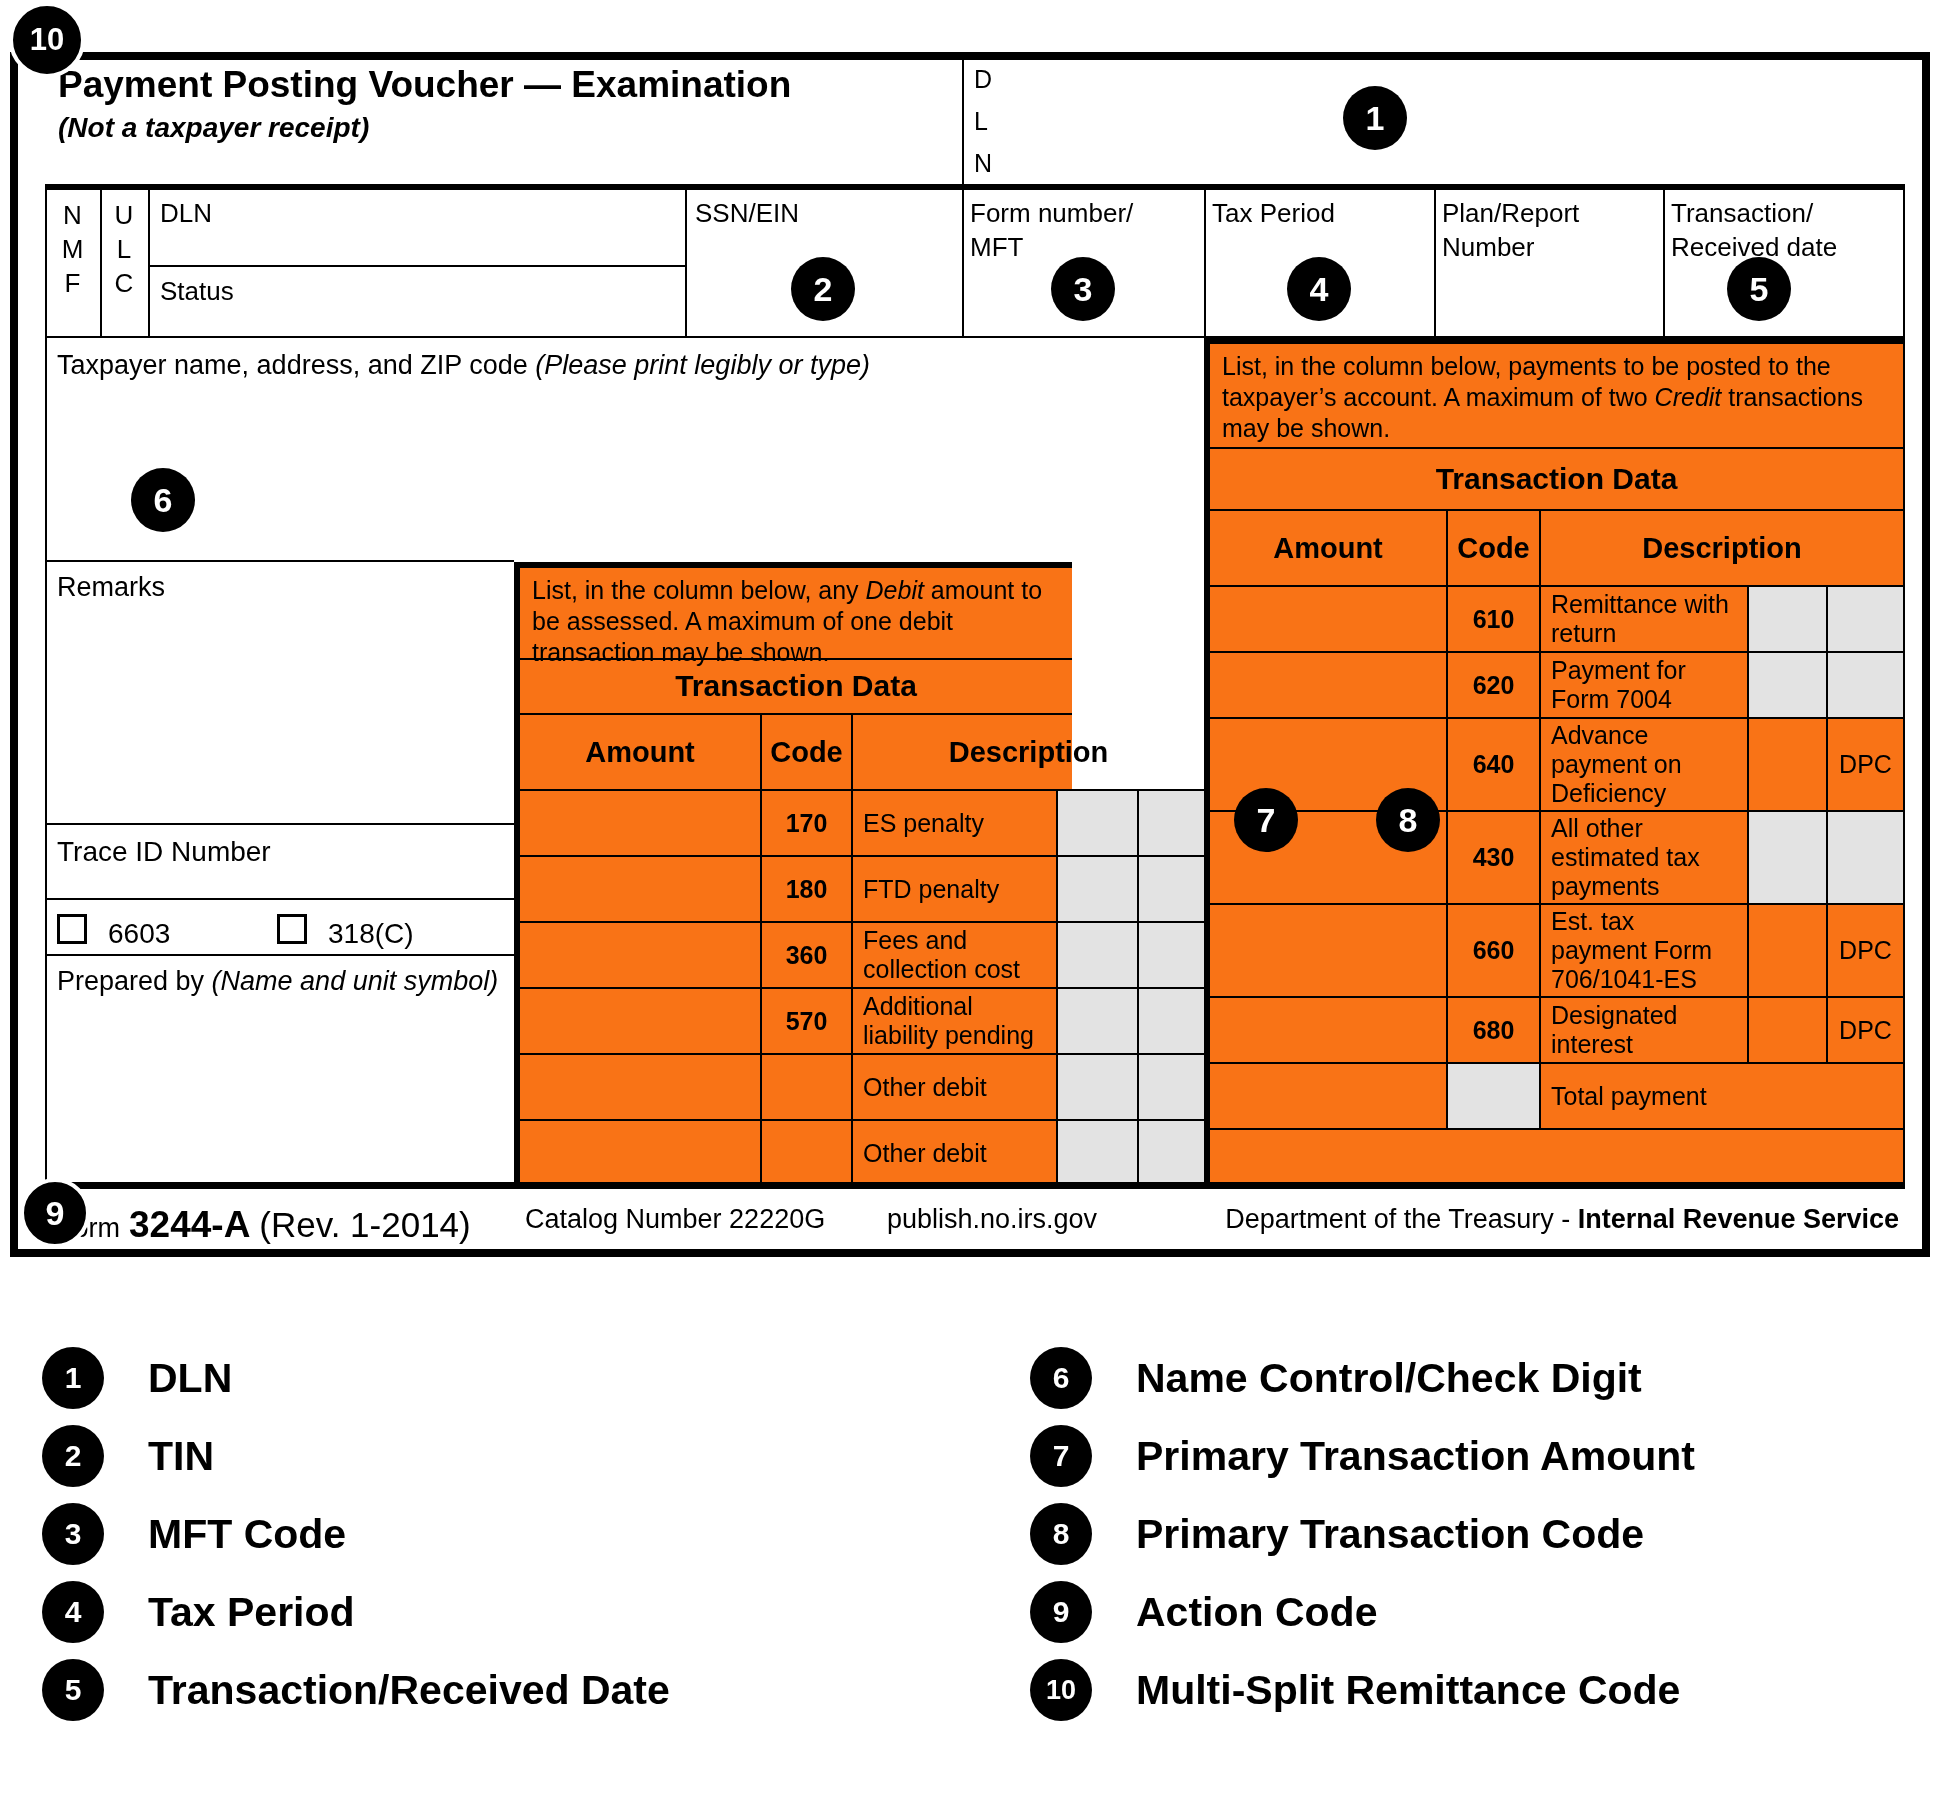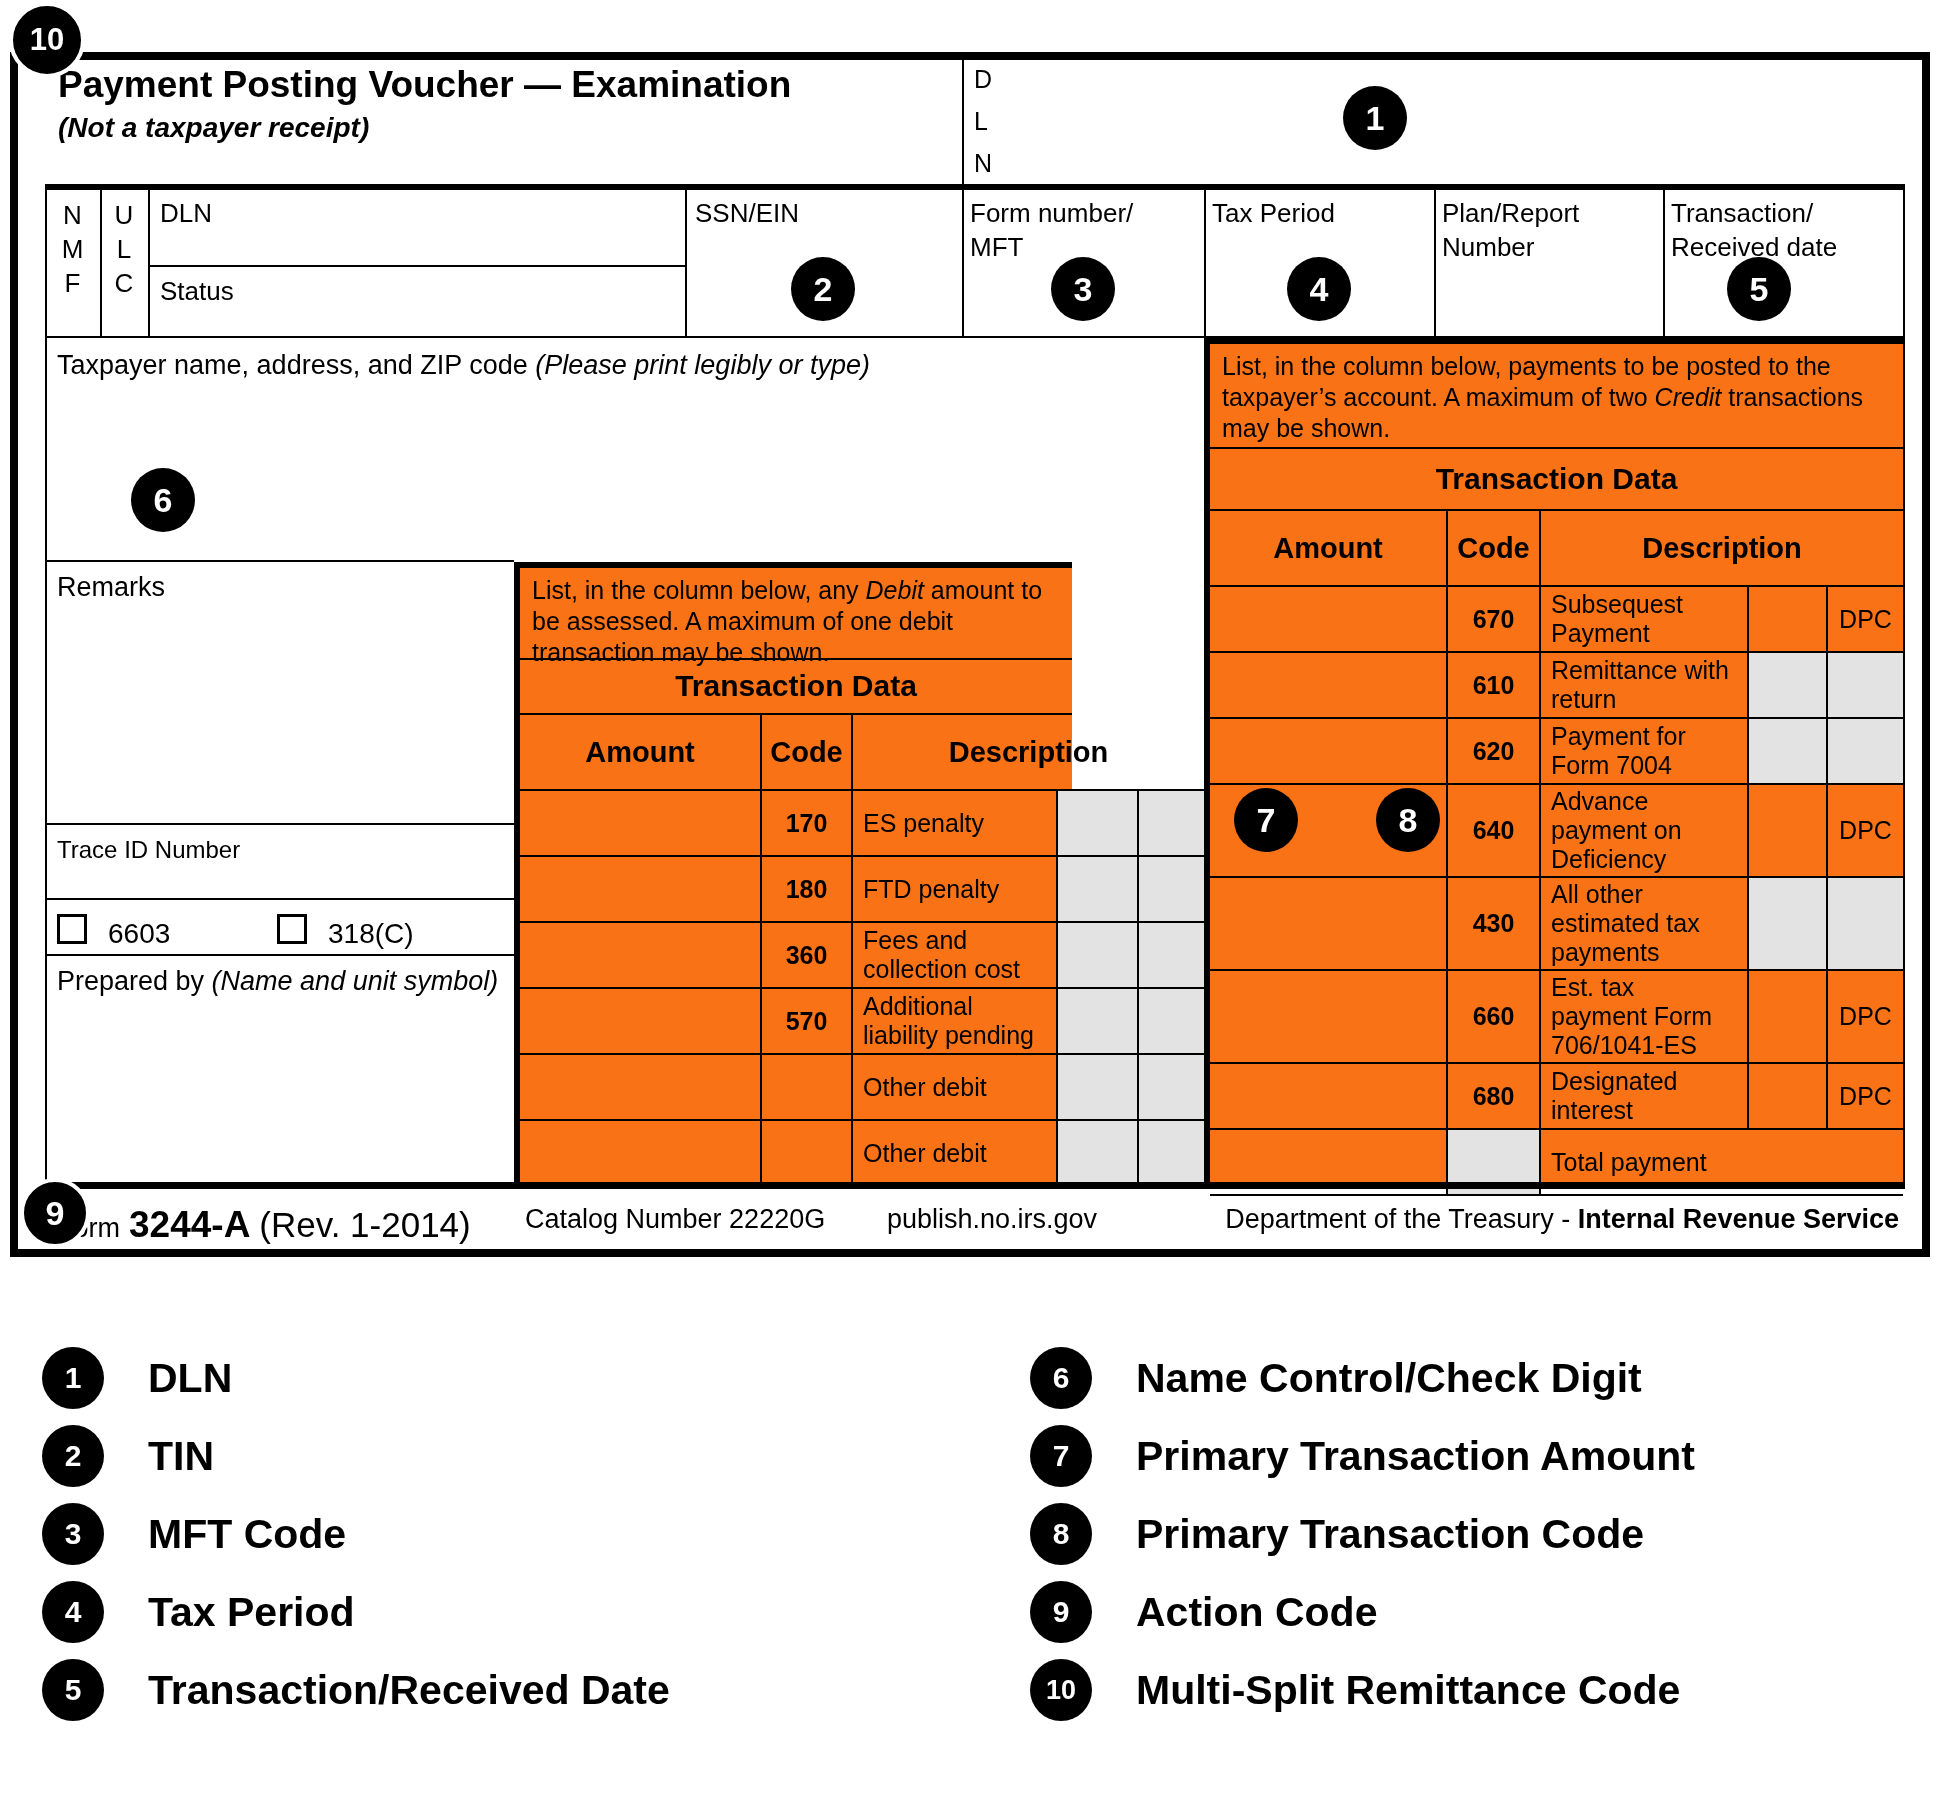--- a/index.html
+++ b/index.html
@@ -38,21 +38,21 @@
   #hdr-ssn{left:650px;top:6px;}
   #hdr-mft{left:925px;top:6px;}
   #hdr-tax{left:1167px;top:6px;}
   #hdr-plan{left:1397px;top:6px;}
   #hdr-trans{left:1626px;top:6px;}
 
   
   #taxpayer{left:57px;top:350px;font-size:27px;}
   .hrule{height:2px;background:#000;}
   #remarks{left:57px;top:572px;font-size:27px;}
-  #traceid{left:57px;top:836px;font-size:24px;}
+  #traceid{left:57px;top:836px;font-size:28px;}
   #prepared{left:57px;top:966px;font-size:27px;}
   .cb{width:30px;height:30px;border:3px solid #000;box-sizing:border-box;background:#fff;}
   .cb-lab{font-size:28px;}
 
   
   .txbox{box-sizing:border-box;border-left:6px solid #000;border-top:6px solid #000;background:#f97316;}
   #debit-box{left:514px;top:562px;width:558px;height:623px;}
   #credit-box{left:1204px;top:338px;width:701px;height:847px;border-right:2px solid #000;}
   .instr{box-sizing:border-box;border-bottom:2px solid #000;padding:7px 12px 0 12px;font-size:25px;line-height:31px;}
   #debit-box .instr{height:92px;}
@@ -227,27 +227,20 @@
           <col style="width:93px">
           <col style="width:208px">
           <col style="width:79px">
           <col style="width:76px">
         </colgroup>
       <tbody>
           <tr class="head first">
             <td>Amount</td>
             <td>Code</td>
             <td colspan="3">Description</td>
-          </tr>
-          <tr>
-            <td></td>
-            <td class="code">670</td>
-            <td>Subsequest Payment</td>
-            <td></td>
-            <td class="dpc">DPC</td>
           </tr>
           <tr>
             <td></td>
             <td class="code">610</td>
             <td>Remittance with return</td>
             <td class="g"></td>
             <td class="g"></td>
           </tr>
           <tr>
             <td></td>

